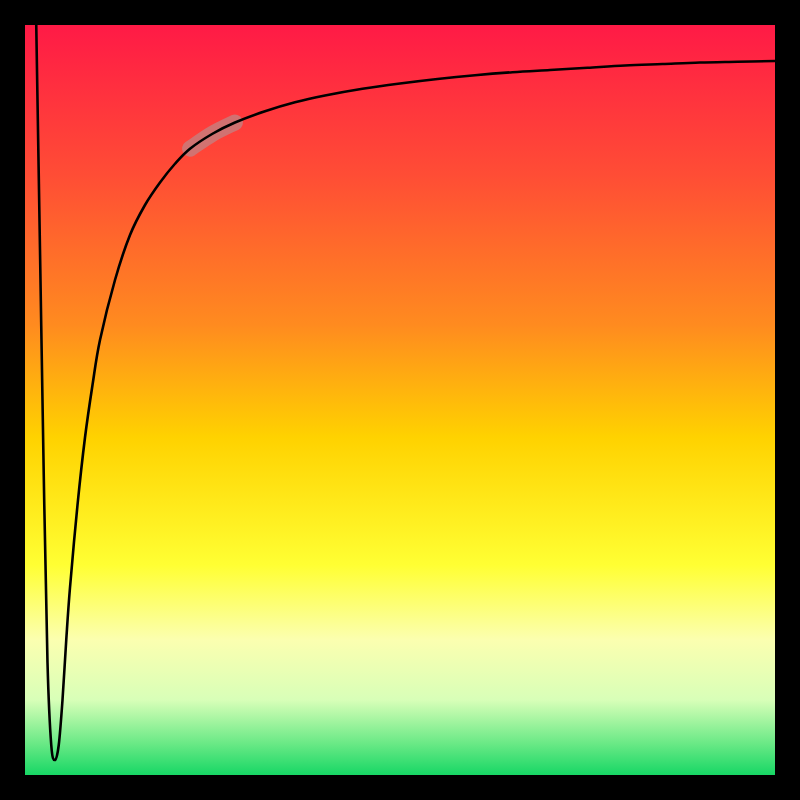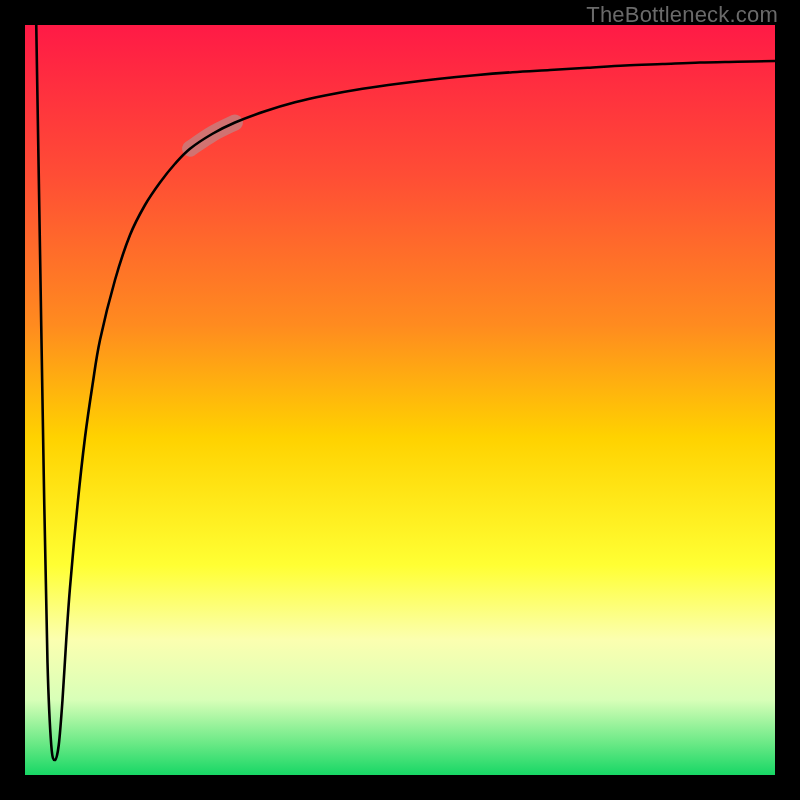--- a/index.html
+++ b/index.html
@@ -34,21 +34,20 @@
     user-select: none;
   }
   svg {
     display: block;
   }
 </style>
 </head>
 <body>
 
 <div class="container">
-  <div class="watermark">TheBottleneck.com</div>
   <svg class="plot-area" width="750" height="750" viewBox="0 0 750 750">
     <defs>
       <linearGradient id="bg-grad" x1="0" y1="0" x2="0" y2="1">
           <stop offset="0%" stop-color="#ff1a46"></stop>
           <stop offset="20%" stop-color="#ff4d35"></stop>
           <stop offset="40%" stop-color="#ff8b1f"></stop>
           <stop offset="55.00000000000001%" stop-color="#ffd200"></stop>
           <stop offset="72%" stop-color="#ffff33"></stop>
           <stop offset="82%" stop-color="#fbffb0"></stop>
           <stop offset="90%" stop-color="#d8ffb8"></stop>

